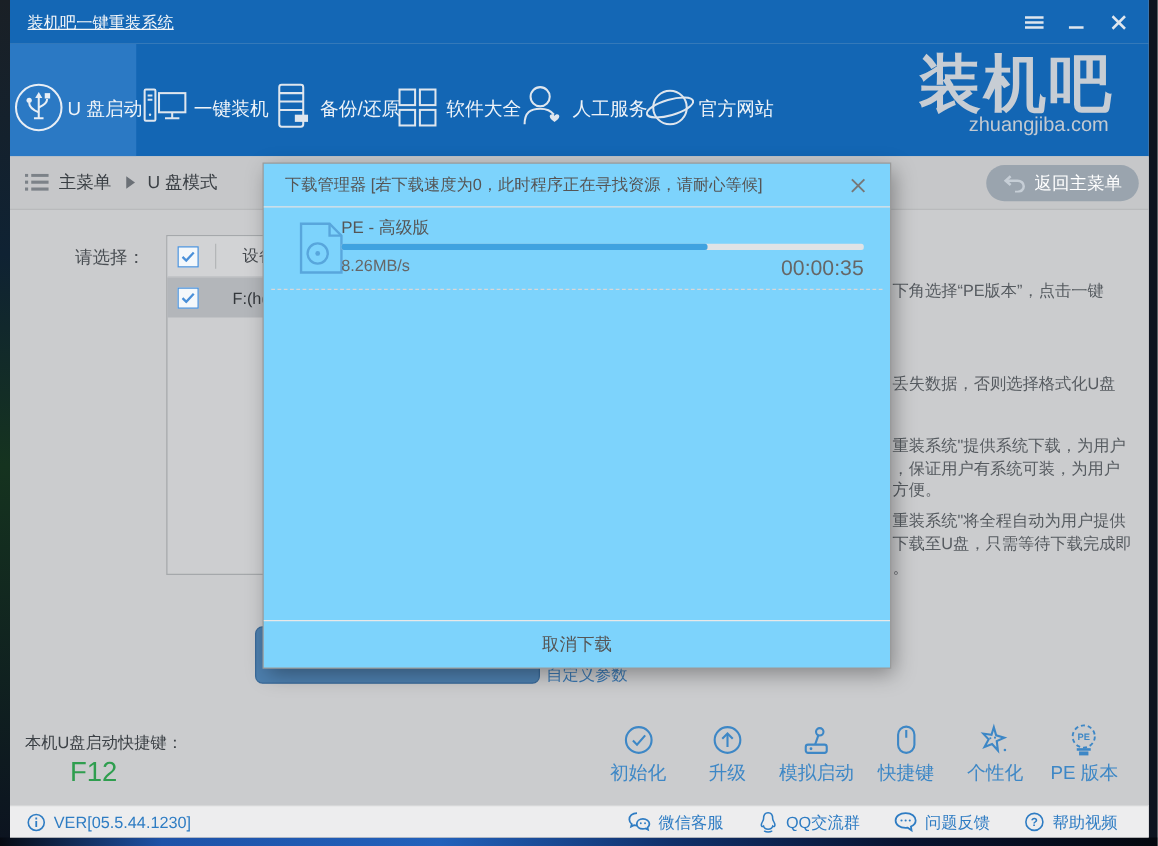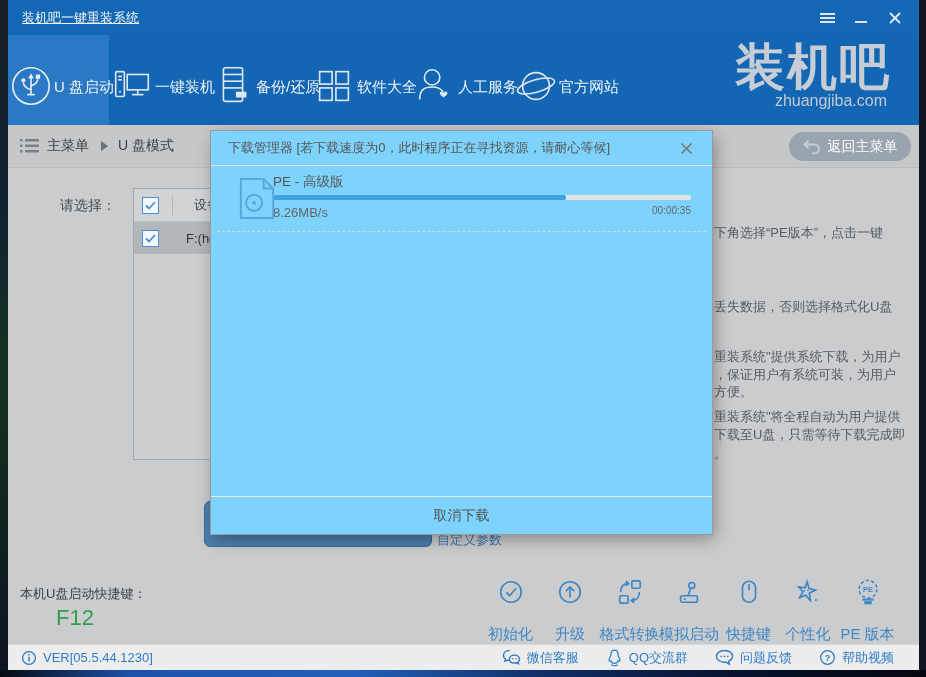--- a/index.html
+++ b/index.html
@@ -58,41 +58,41 @@
   .make-btn { position:absolute; left:196px; top:333px; width:228px; height:46px; background:#4d7fae;
               border:1px solid #3a6a99; border-radius:6px; cursor:pointer; }
   .custom-link { position:absolute; left:429px; top:363px; font-size:13px; color:#3a77b0; cursor:pointer; }
 
   .help-line { position:absolute; left:706px; font-size:13px; color:#565b60; white-space:nowrap; }
 
   .hotkey-label { position:absolute; left:12px; top:417px; font-size:13px; color:#3c4146; }
   .hotkey-val { position:absolute; left:48px; top:437px; font-size:22px; color:#2f9e4f; }
 
   .tools { position:absolute; left:474px; top:410px; width:414px; display:flex; justify-content:space-between; }
-  .tool { width:57px; display:flex; flex-direction:column; align-items:center; cursor:pointer;gap:16px; }
+  .tool { width:57px; display:flex; flex-direction:column; align-items:center; cursor:pointer; }
   .tool .tlabel { font-size:15px; color:#3d87c6; margin-top:3px; white-space:nowrap; }
 
   .statusbar { position:absolute; left:0; top:644px; width:100%; height:26px; background:#ededee;
                border-top:1px solid #d6d7d8; display:flex; align-items:center; }
   .ver { display:flex; align-items:center; gap:6px; padding-left:13px; color:#2e7cc3; font-size:13px; }
   .st-links { margin-left:auto; display:flex; align-items:center; gap:27px; padding-right:25px; }
   .st-link { display:flex; align-items:center; gap:6px; color:#2e7cc3; font-size:13px; cursor:pointer; }
 
   
   .dialog { position:absolute; left:211px; top:131px; width:501px; height:403px; background:#7dd3fc;
             box-shadow:0 0 0 1px #9a9a9a, 3px 5px 16px rgba(0,0,0,.35); z-index:5; }
   .dlg-head { height:35px; border-bottom:1px solid #e2e2e2; display:flex; align-items:center; }
   .dlg-title { font-size:13px; color:#555; padding-left:17px; }
   .dlg-close { margin-left:auto; margin-right:12px; color:#777; font-size:16px; cursor:pointer; width:20px; text-align:center; }
   .dlg-item-icon { position:absolute; left:27px; top:46px; }
   .dlg-name { position:absolute; left:62px; top:42px; font-size:13.5px; color:#555; }
   .dlg-track { position:absolute; left:62px; top:64px; width:418px; height:5px; background:#dfe3e6; border-radius:2px; }
   .dlg-fill { height:5px; background:#3fa2e0; border-radius:2px; }
   .dlg-speed { position:absolute; left:62px; top:74px; font-size:13px; color:#666; }
-  .dlg-time { position:absolute; right:21px; top:74px; font-size:10px; color:#666; }
+  .dlg-time { position:absolute; right:21px; top:74px; font-size:17px; color:#666; }
   .dlg-dash { position:absolute; left:6px; right:6px; top:100px; border-top:1px dashed #d8d8d8; }
   .dlg-foot { position:absolute; left:0; right:0; bottom:0; height:38px; border-top:1px solid #e8e8e8;
               display:flex; align-items:center; justify-content:center; }
   .dlg-cancel { font-size:14px; color:#555; cursor:pointer; }
 
   svg { display:block; }
 </style>
 </head>
 <body>
 
@@ -283,31 +283,20 @@
         <div class="tool">
           <svg width="28" height="28" viewBox="0 0 30 30" fill="none" stroke="#3d87c6" stroke-width="1.8">
             <circle cx="15" cy="15" r="11"></circle>
               <line x1="15" y1="21" x2="15" y2="10"></line>
               <polyline points="10.5,14 15,9.5 19.5,14"></polyline>
           </svg>
           <div class="tlabel">升级</div>
         </div>
         <div class="tool">
           <svg width="28" height="28" viewBox="0 0 30 30" fill="none" stroke="#3d87c6" stroke-width="1.8">
-            <rect x="17" y="3" width="9" height="8" rx="1.5"></rect>
-              <rect x="4" y="19" width="9" height="8" rx="1.5"></rect>
-            <path d="M5 15 C5 9 8.5 6 13 6"></path>
-              <polyline points="10.5,3.5 13.5,6 10.5,8.5"></polyline>
-            <path d="M25 15 C25 21 21.5 24 17 24"></path>
-              <polyline points="19.5,21.5 16.5,24 19.5,26.5"></polyline>
-          </svg>
-          <div class="tlabel">格式转换</div>
-        </div>
-        <div class="tool">
-          <svg width="28" height="28" viewBox="0 0 30 30" fill="none" stroke="#3d87c6" stroke-width="1.8">
             <rect x="6" y="19" width="18" height="7" rx="2"></rect>
             <circle cx="18" cy="8" r="3.2"></circle>
               <line x1="16.8" y1="11" x2="14" y2="19"></line>
             <circle cx="10.5" cy="22.5" r="1.2" fill="#3d87c6" stroke="none"></circle>
           </svg>
           <div class="tlabel">模拟启动</div>
         </div>
         <div class="tool">
           <svg width="28" height="28" viewBox="0 0 30 30" fill="none" stroke="#3d87c6" stroke-width="1.8">
             <rect x="8" y="3.5" width="14" height="22.5" rx="7"></rect>

